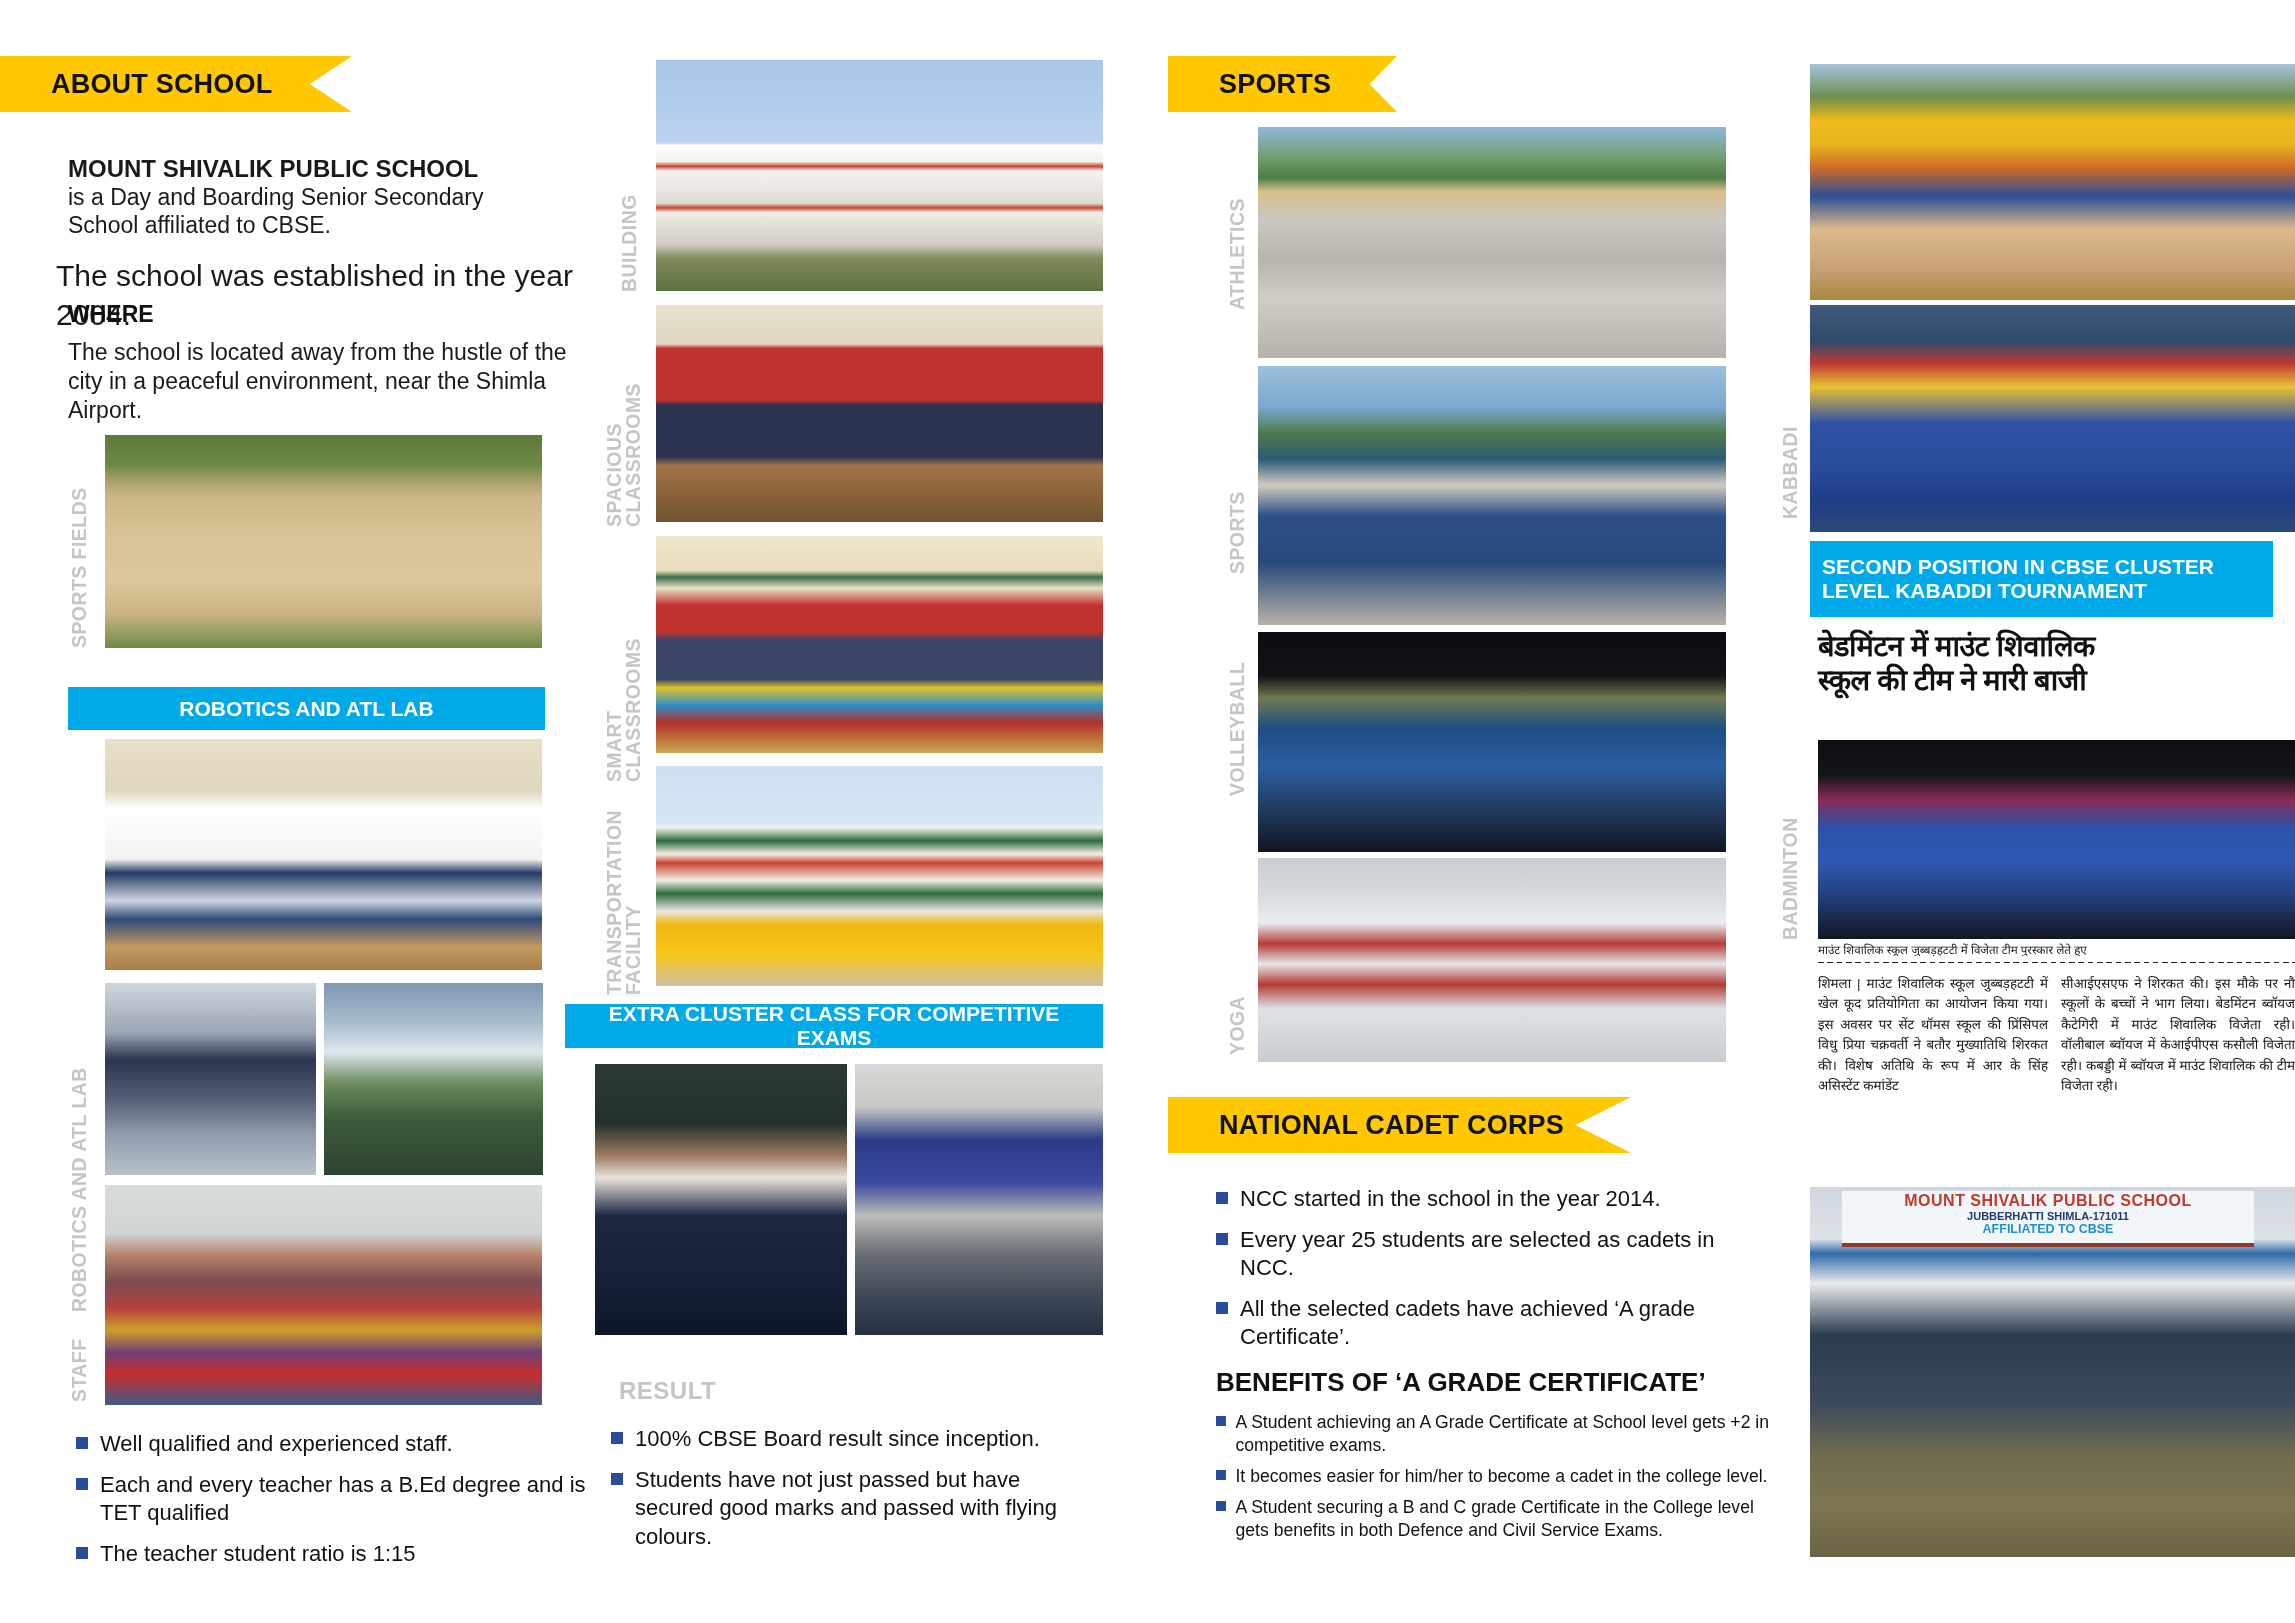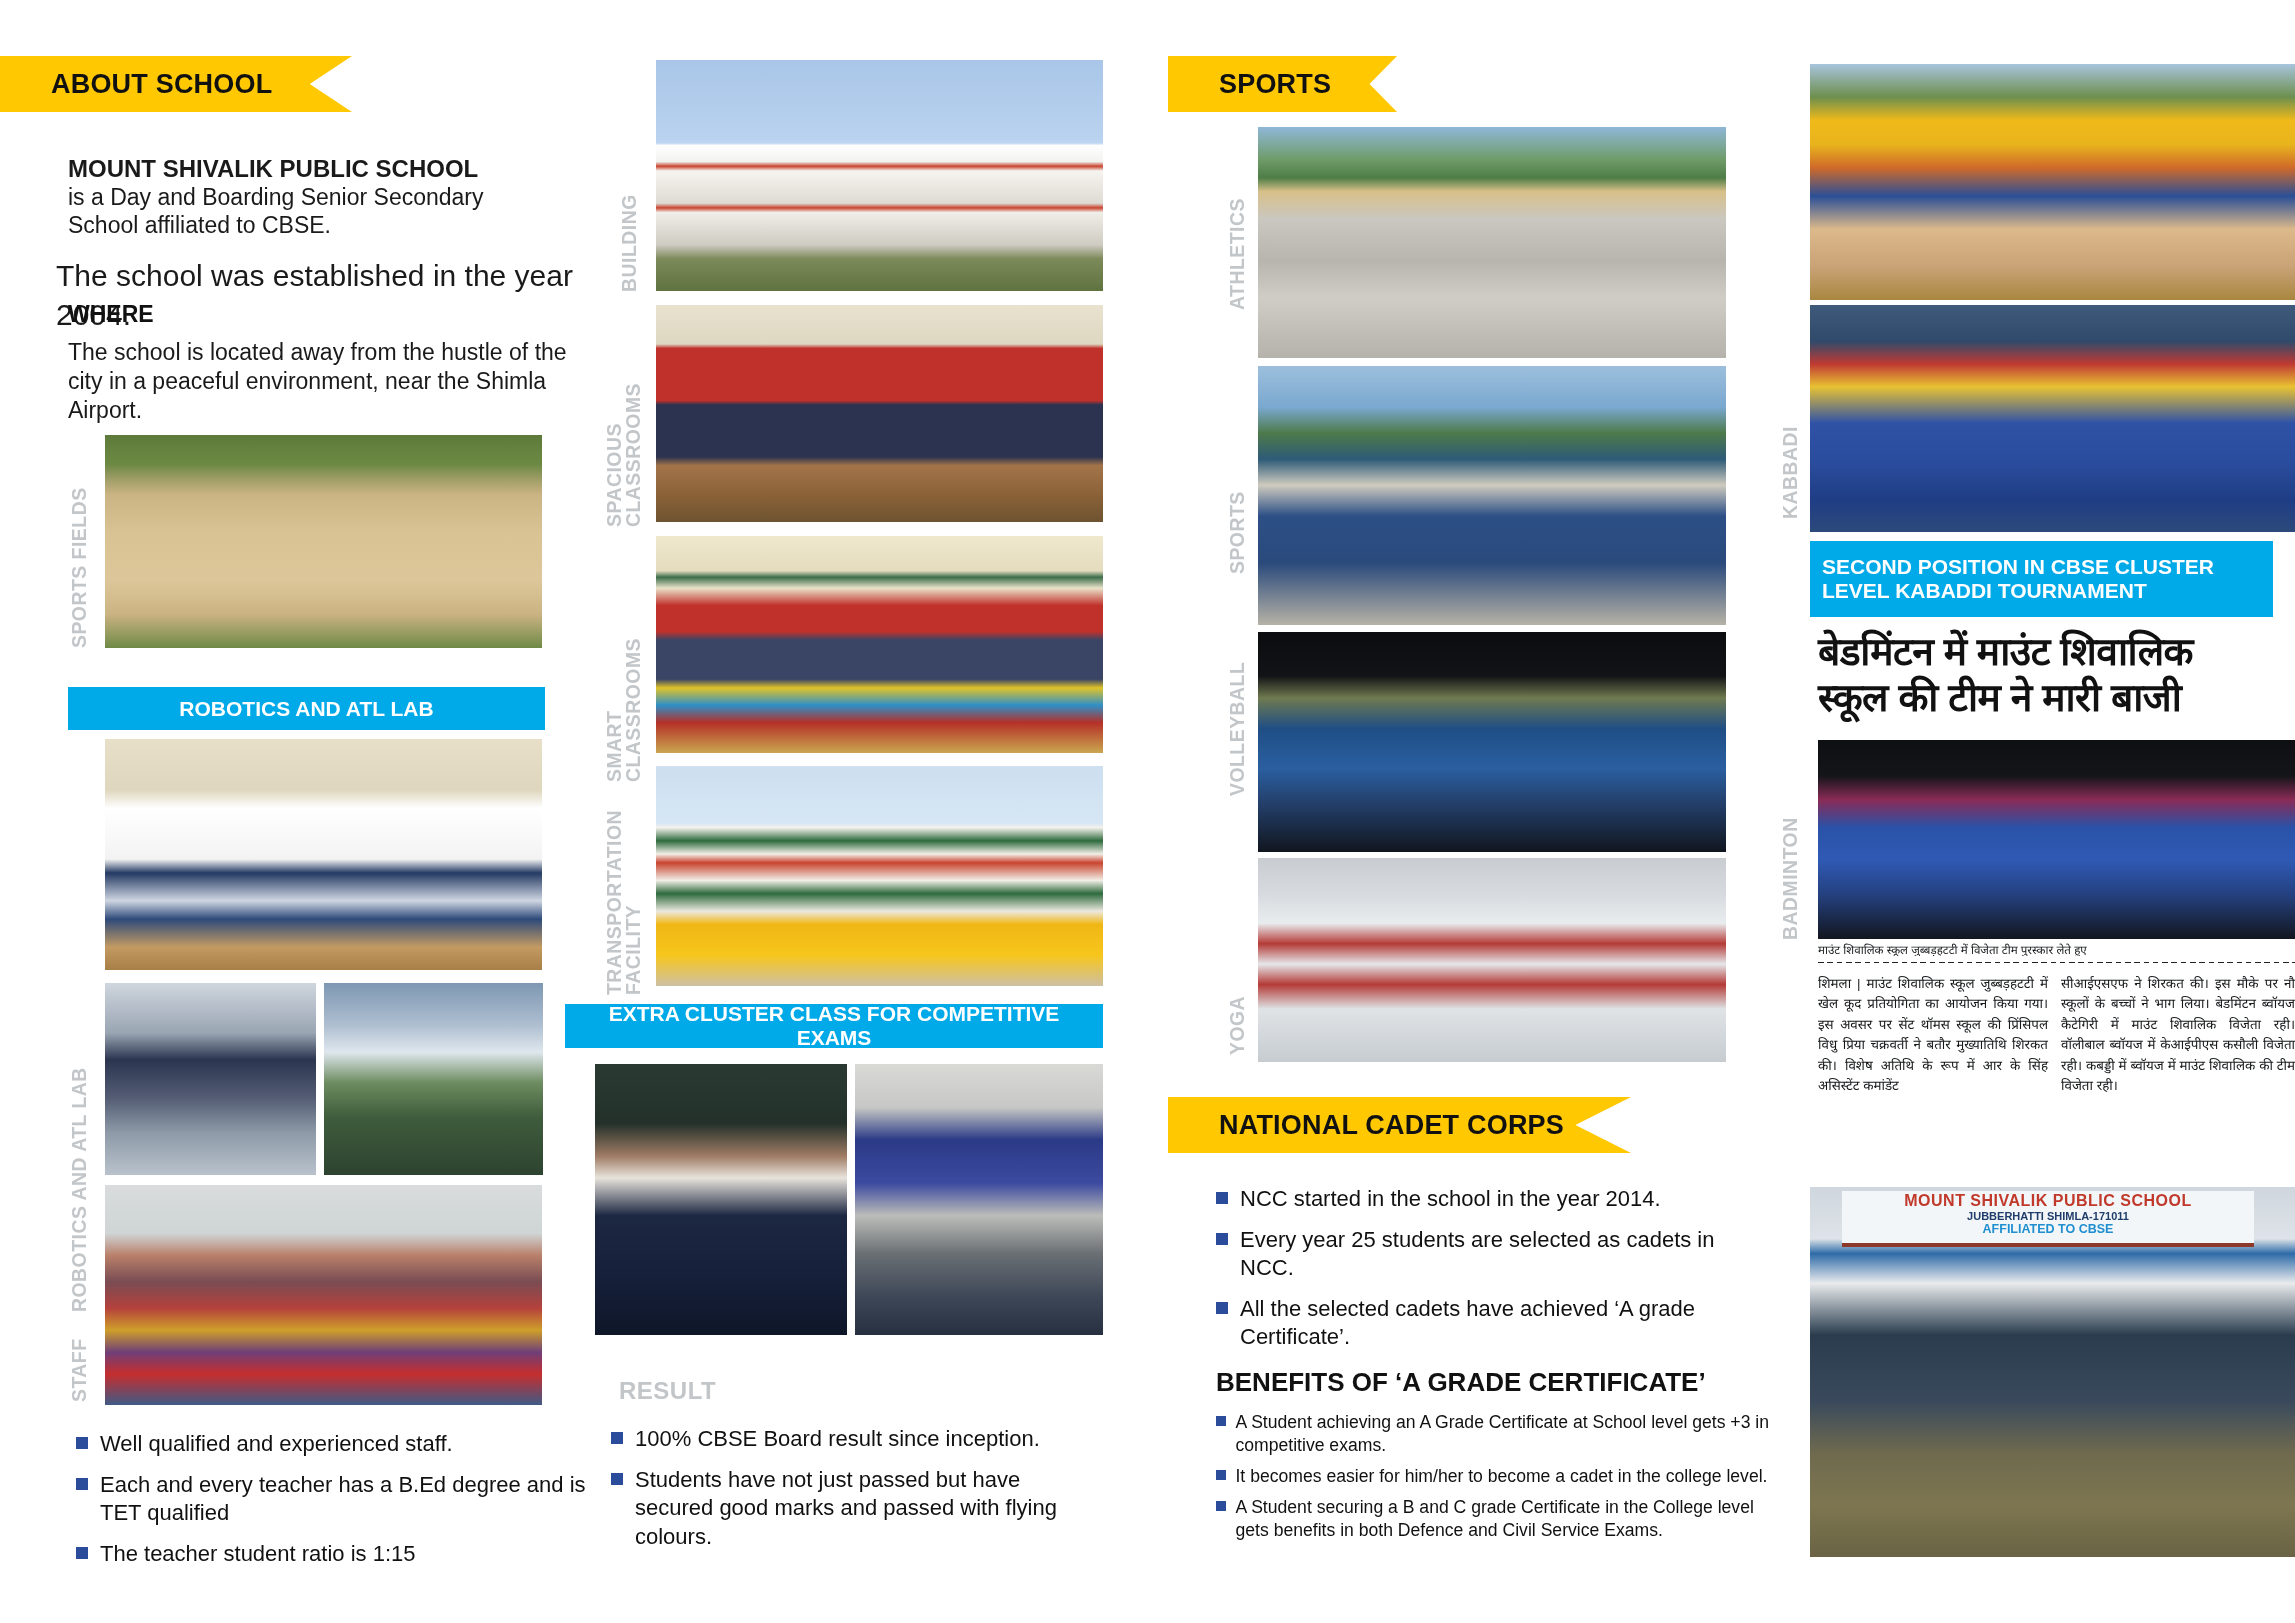--- a/index.html
+++ b/index.html
@@ -235,21 +235,21 @@
       <span class="sq" style="width:12px;height:12px;margin-top:7.4px;"></span>
       <span class="txt" style="font-size:22px;">All the selected cadets have achieved ‘A  grade Certificate’.</span>
     </div>
   </div>
 
   <div class="sec-head" style="left:1216px; top:1367px; font-size:26px;">BENEFITS OF ‘A GRADE CERTIFICATE’</div>
 
   <div class="bullets" style="left:1216px; top:1411px; width:574px;">
     <div class="bullet" style="margin-bottom:8.3px;">
       <span class="sq" style="width:10.2px;height:10.2px;margin-top:5.1px;margin-right:9.3px;"></span>
-      <span class="txt" style="font-size:17.6px;">A Student achieving an A Grade Certificate at School level gets +3 in competitive exams.</span>
+      <span class="txt" style="font-size:17.6px;">A Student achieving an A Grade Certificate at School level gets +2 in competitive exams.</span>
     </div>
     <div class="bullet" style="margin-bottom:8.3px;">
       <span class="sq" style="width:10.2px;height:10.2px;margin-top:5.1px;margin-right:9.3px;"></span>
       <span class="txt" style="font-size:17.6px;">It becomes easier for him/her to become a cadet in the college level.</span>
     </div>
     <div class="bullet" style="margin-bottom:8.3px;">
       <span class="sq" style="width:10.2px;height:10.2px;margin-top:5.1px;margin-right:9.3px;"></span>
       <span class="txt" style="font-size:17.6px;">A Student securing a B and C grade Certificate in the College level gets benefits in both Defence and Civil Service Exams.</span>
     </div>
   </div>
@@ -261,21 +261,21 @@
 
   <div class="blue-bar" style="left:1810px; top:541px; width:463px; height:76px; font-size:21px; justify-content:flex-start; text-align:left; padding-left:12px;">
     <div>
       <div>SECOND POSITION IN CBSE CLUSTER</div>
       <div>LEVEL KABADDI TOURNAMENT</div>
     </div>
   </div>
 
   <div class="vlabel" style="left:1781px; top:787px; height:153px; font-size:19.4px;">BADMINTON</div>
 
-  <div class="news-head" style="position:absolute; left:1818px; top:629px; width:477px; height:106px; color:#111; font-weight:800; font-size:39px; line-height:1.18; letter-spacing:-0.5px;">
+  <div class="news-head" style="position:absolute; left:1818px; top:629px; width:477px; height:106px; color:#111; font-weight:800; font-size:29px; line-height:1.18; letter-spacing:-0.5px;">
     <div>बेडमिंटन में माउंट शिवालिक</div>
     <div>स्कूल की टीम ने मारी बाजी</div>
   </div>
 
   <div class="photo ph-badminton" style="left:1818px; top:740px; width:477px; height:199px;"></div>
 
   <div style="position:absolute; left:1818px; top:943px; width:477px; font-size:11.6px; color:#16181a; line-height:1.15; white-space:nowrap; overflow:hidden;">माउंट शिवालिक स्कूल जुब्बड़हटटी में विजेता टीम पुरस्कार लेते हुए</div>
 
   <div style="position:absolute; left:1818px; top:962px; width:477px; height:1.4px; background:repeating-linear-gradient(90deg,#222 0 5.6px,transparent 5.6px 9.3px);"></div>
 

